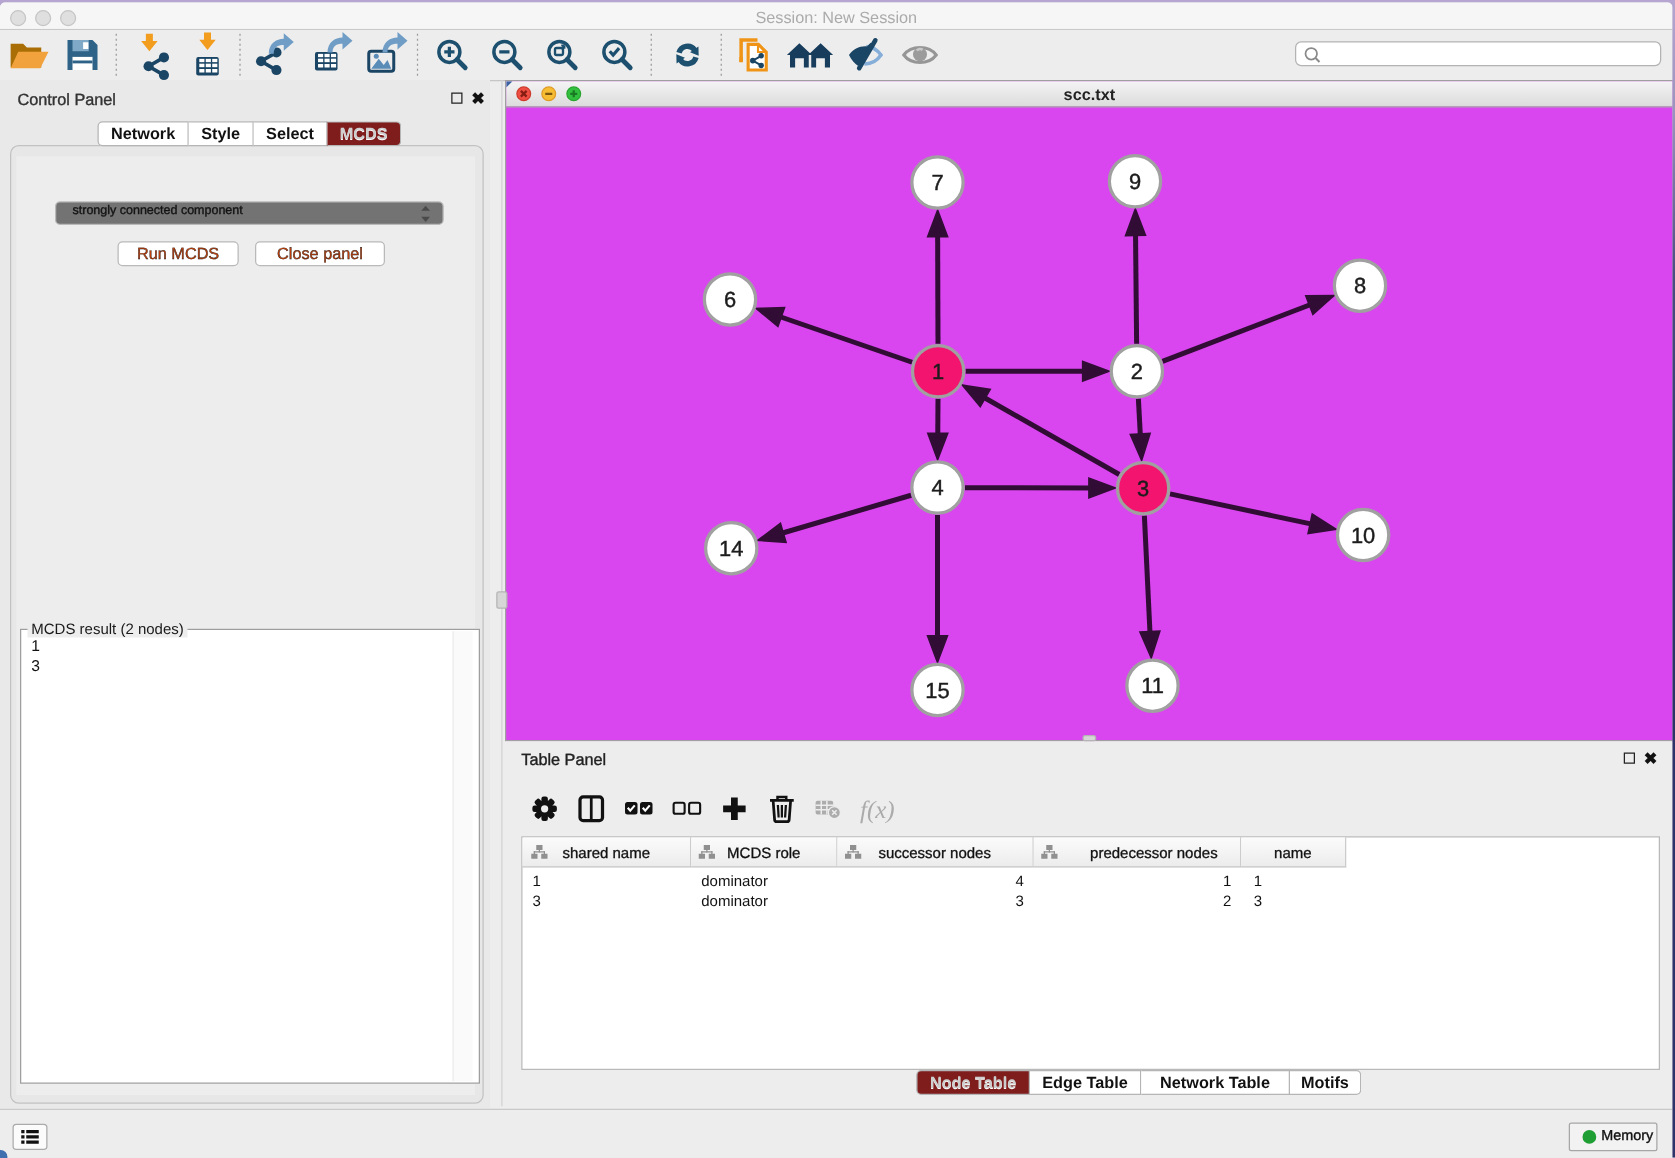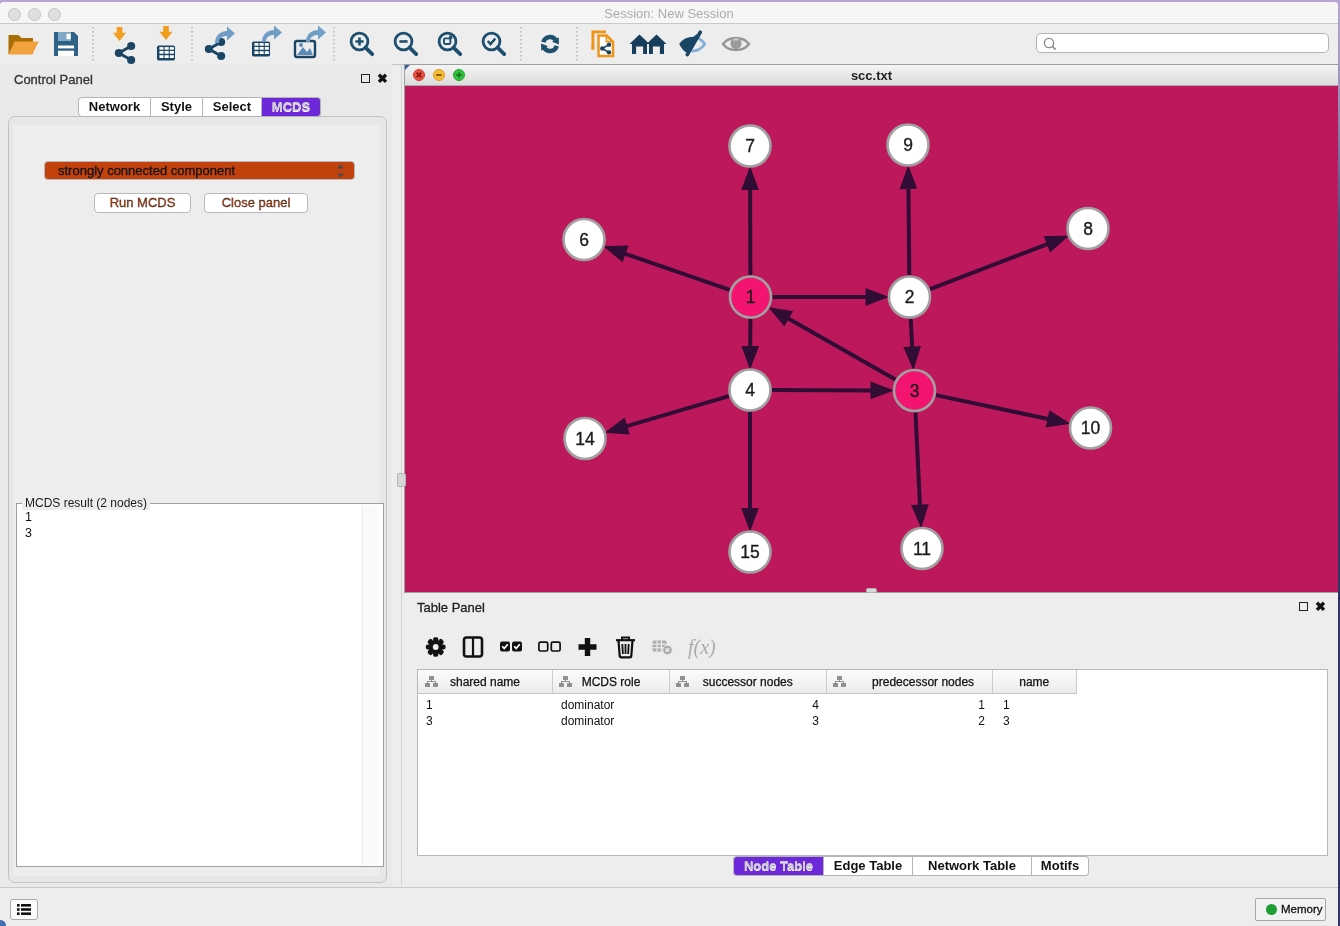--- a/index.html
+++ b/index.html
@@ -16,29 +16,29 @@
   #searchbox{position:absolute;left:1036px;top:9px;width:291px;height:18px;background:#fff;border:1px solid #b3b3b3;border-radius:5px;}
   
   #cp{position:absolute;left:0;top:62px;width:392px;height:823px;background:#e9e9e9;}
   #cphead{position:absolute;left:14px;top:8px;font-size:13px;color:#333;}
   #cppane{position:absolute;left:8px;top:52px;width:377px;height:765px;background:#e7e7e7;border:1px solid #c2c2c2;border-radius:7px;}
   #cpinner{position:absolute;left:4px;top:8px;width:367px;height:751px;background:#ededed;}
   .tabrow{position:absolute;display:flex;}
   .tab{height:18px;line-height:18px;background:#fff;border:1px solid #b5b5b5;border-left:none;font-size:13px;font-weight:bold;color:#111;text-align:center;padding:0;}
   .tab.first{border-left:1px solid #b5b5b5;border-radius:4px 0 0 4px;}
   .tab.last{border-radius:0 4px 4px 0;}
-  .tab.sel{background:#6d28d9;color:#cdcdcd;text-shadow:0 1px 0 #fff;}
-  #cpselect{position:absolute;left:35px;top:44px;width:296px;height:15px;background:#c2410c;border:1px solid #b9b9b9;border-radius:4px;font-size:13px;color:#141414;padding:1px 0 1px 13px;-webkit-text-stroke:0.3px #141414;}
+  .tab.sel{background:#7f1d1d;color:#cdcdcd;text-shadow:0 1px 0 #fff;}
+  #cpselect{position:absolute;left:35px;top:44px;width:296px;height:15px;background:#737373;border:1px solid #b9b9b9;border-radius:4px;font-size:10px;color:#141414;padding:1px 0 1px 13px;-webkit-text-stroke:0.3px #141414;}
   .cpbtn{position:absolute;height:16px;background:#fff;border:1px solid #b9b9b9;border-radius:4px;font-size:13px;color:#c2410c;text-align:center;padding:1px 0;-webkit-text-stroke:0.3px #141414;}
   #mcdsbox{position:absolute;left:7px;top:386px;width:368px;height:364px;background:#fff;border:1px solid #9e9e9e;box-sizing:border-box;}
   #mcdslegend{position:absolute;left:13px;top:379px;font-size:12px;color:#1a1a1a;background:#ededed;padding:0 3px;line-height:14px;}
   #mcdstext{position:absolute;left:8px;top:5px;font-size:12.5px;color:#111;line-height:16px;}
   #mcdsscroll{position:absolute;right:5px;top:1px;width:15px;height:360px;background:#fafafa;border-left:1px solid #ececec;}
   
-  #frame{position:absolute;left:404px;top:62px;width:934px;height:529px;background:#be185d;border:1px solid #9f9f9f;border-right:none;box-sizing:border-box;}
+  #frame{position:absolute;left:404px;top:62px;width:934px;height:529px;background:#d946ef;border:1px solid #9f9f9f;border-right:none;box-sizing:border-box;}
   #ftitle{position:absolute;left:0;top:0;width:100%;height:20px;background:linear-gradient(#f4f4f4,#dcdcdc);border-bottom:1px solid #ababab;}
   #ftext{position:absolute;top:3px;width:100%;text-align:center;font-size:13px;font-weight:bold;color:#222;}
   .ball{position:absolute;top:4px;width:12px;height:12px;border-radius:50%;box-sizing:border-box;}
   
   #tp{position:absolute;left:392px;top:591px;width:946px;height:294px;background:#ededed;}
   #tphead{position:absolute;left:25px;top:7px;font-size:13px;color:#222;}
   #ttable{position:absolute;left:25px;top:76px;width:911px;height:187px;background:#fff;border:1px solid #b9b9b9;box-sizing:border-box;}
   #thead{position:absolute;left:0;top:0;width:909px;height:25px;}
   .thcell{position:absolute;top:0;height:24px;line-height:24px;background:linear-gradient(#fbfbfb,#ececec);border-right:1px solid #cccccc;border-bottom:1px solid #c2c2c2;font-size:12px;color:#111;text-align:center;box-sizing:border-box;-webkit-text-stroke:0.25px #111;}
   .thico{position:absolute;top:6px;width:13px;height:11px;background:

